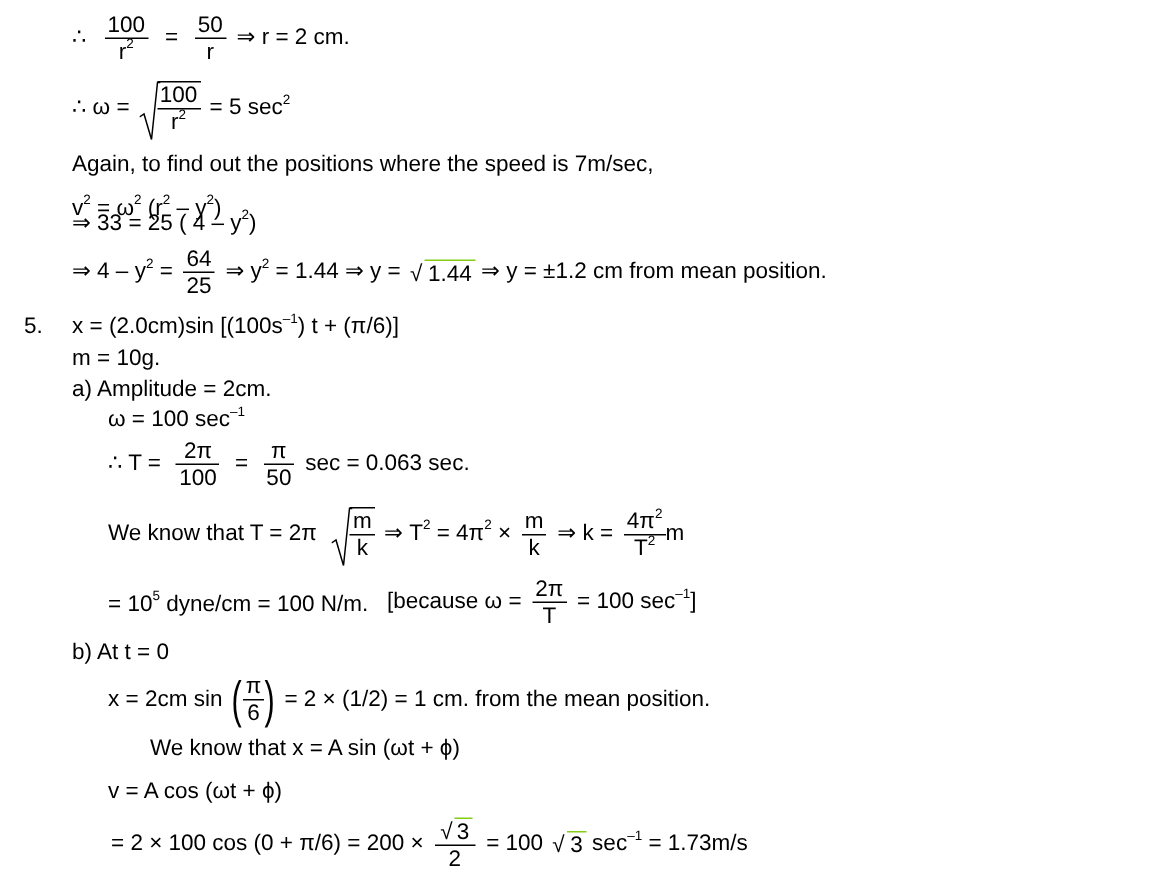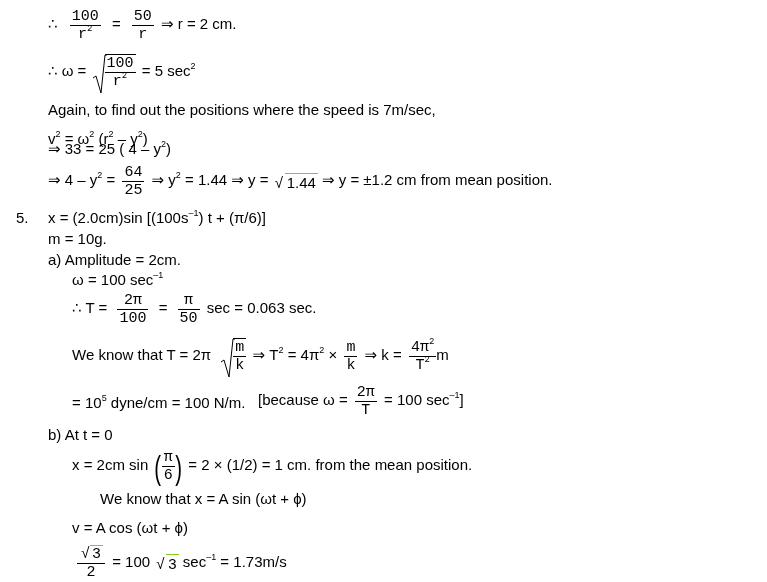--- a/index.html
+++ b/index.html
@@ -1,19 +1,19 @@
 <!DOCTYPE html>
 <html><head>
 <meta charset="utf-8">
 <style>
   html, body { margin:0; padding:0; background:#ffffff; }
   body { width:767px; height:582px; position:relative; overflow:hidden;
          font-family:"Liberation Sans", sans-serif; font-size:15px; color:#000; }
   .ln { position:absolute; white-space:nowrap; line-height:17px; }
-  .frac { display:inline-block; vertical-align:middle; text-align:center; margin:0 3px; position:relative;font-family:Liberation Mono, monospace; }
+  .frac { display:inline-block; vertical-align:middle; text-align:center; margin:0 3px; position:relative; }
   .frac .num { display:block; border-bottom:1px solid #000; padding:0 2px; line-height:17px; }
   .frac .den { display:block; line-height:17px; padding:0 2px; }
   sup { font-size:9px; vertical-align:7px; line-height:0; }
   .sq { display:inline-block; vertical-align:middle; position:relative; padding-left:10px; margin-left:2px; }
   .sq .bar { border-top:1px solid #84cc16; display:inline-block; padding:0 2px; }
   .sq .rad { position:absolute; left:0; bottom:0; font-size:15px; }
   .sqtall { display:inline-block; vertical-align:middle; position:relative; padding-left:12px; margin:0 2px; }
   .sqtall svg { position:absolute; left:0; top:0; }
   .sqtall .inner { border-top:1px solid #000; display:inline-block; }
   .paren { display:inline-block; vertical-align:middle; font-size:34px; line-height:34px; font-weight:100; transform:scaleX(0.6); }
@@ -139,19 +139,20 @@
     <span class="num">π</span>
     <span class="den">6</span>
   </span><span class="paren">)</span>
   <span>= 2 × (1/2) = 1 cm. from the mean position.</span>
 </div>
 
 <div class="ln" style="left:72px; top:490px;margin-left:28px;">We know that x = A sin (ωt + ϕ)</div>
 <div class="ln" style="left:72px; top:519px;">v = A cos (ωt + ϕ)</div>
 
 <div class="ln" style="left:74px; top:545px;">
+  <span>= 2 × 100 cos (0 + π/6) = 200 ×</span>
   <span class="frac">
     <span class="num"><span class="sq" style="padding-left:9px;"><span class="rad">√</span><span class="bar">3</span></span></span>
     <span class="den">2</span>
   </span>
   <span>= 100</span>
   <span class="sq"><span class="rad">√</span><span class="bar">3</span></span><span> sec</span><sup>–1</sup><span> = 1.73m/s</span>
 </div>
 
 </body></html>

